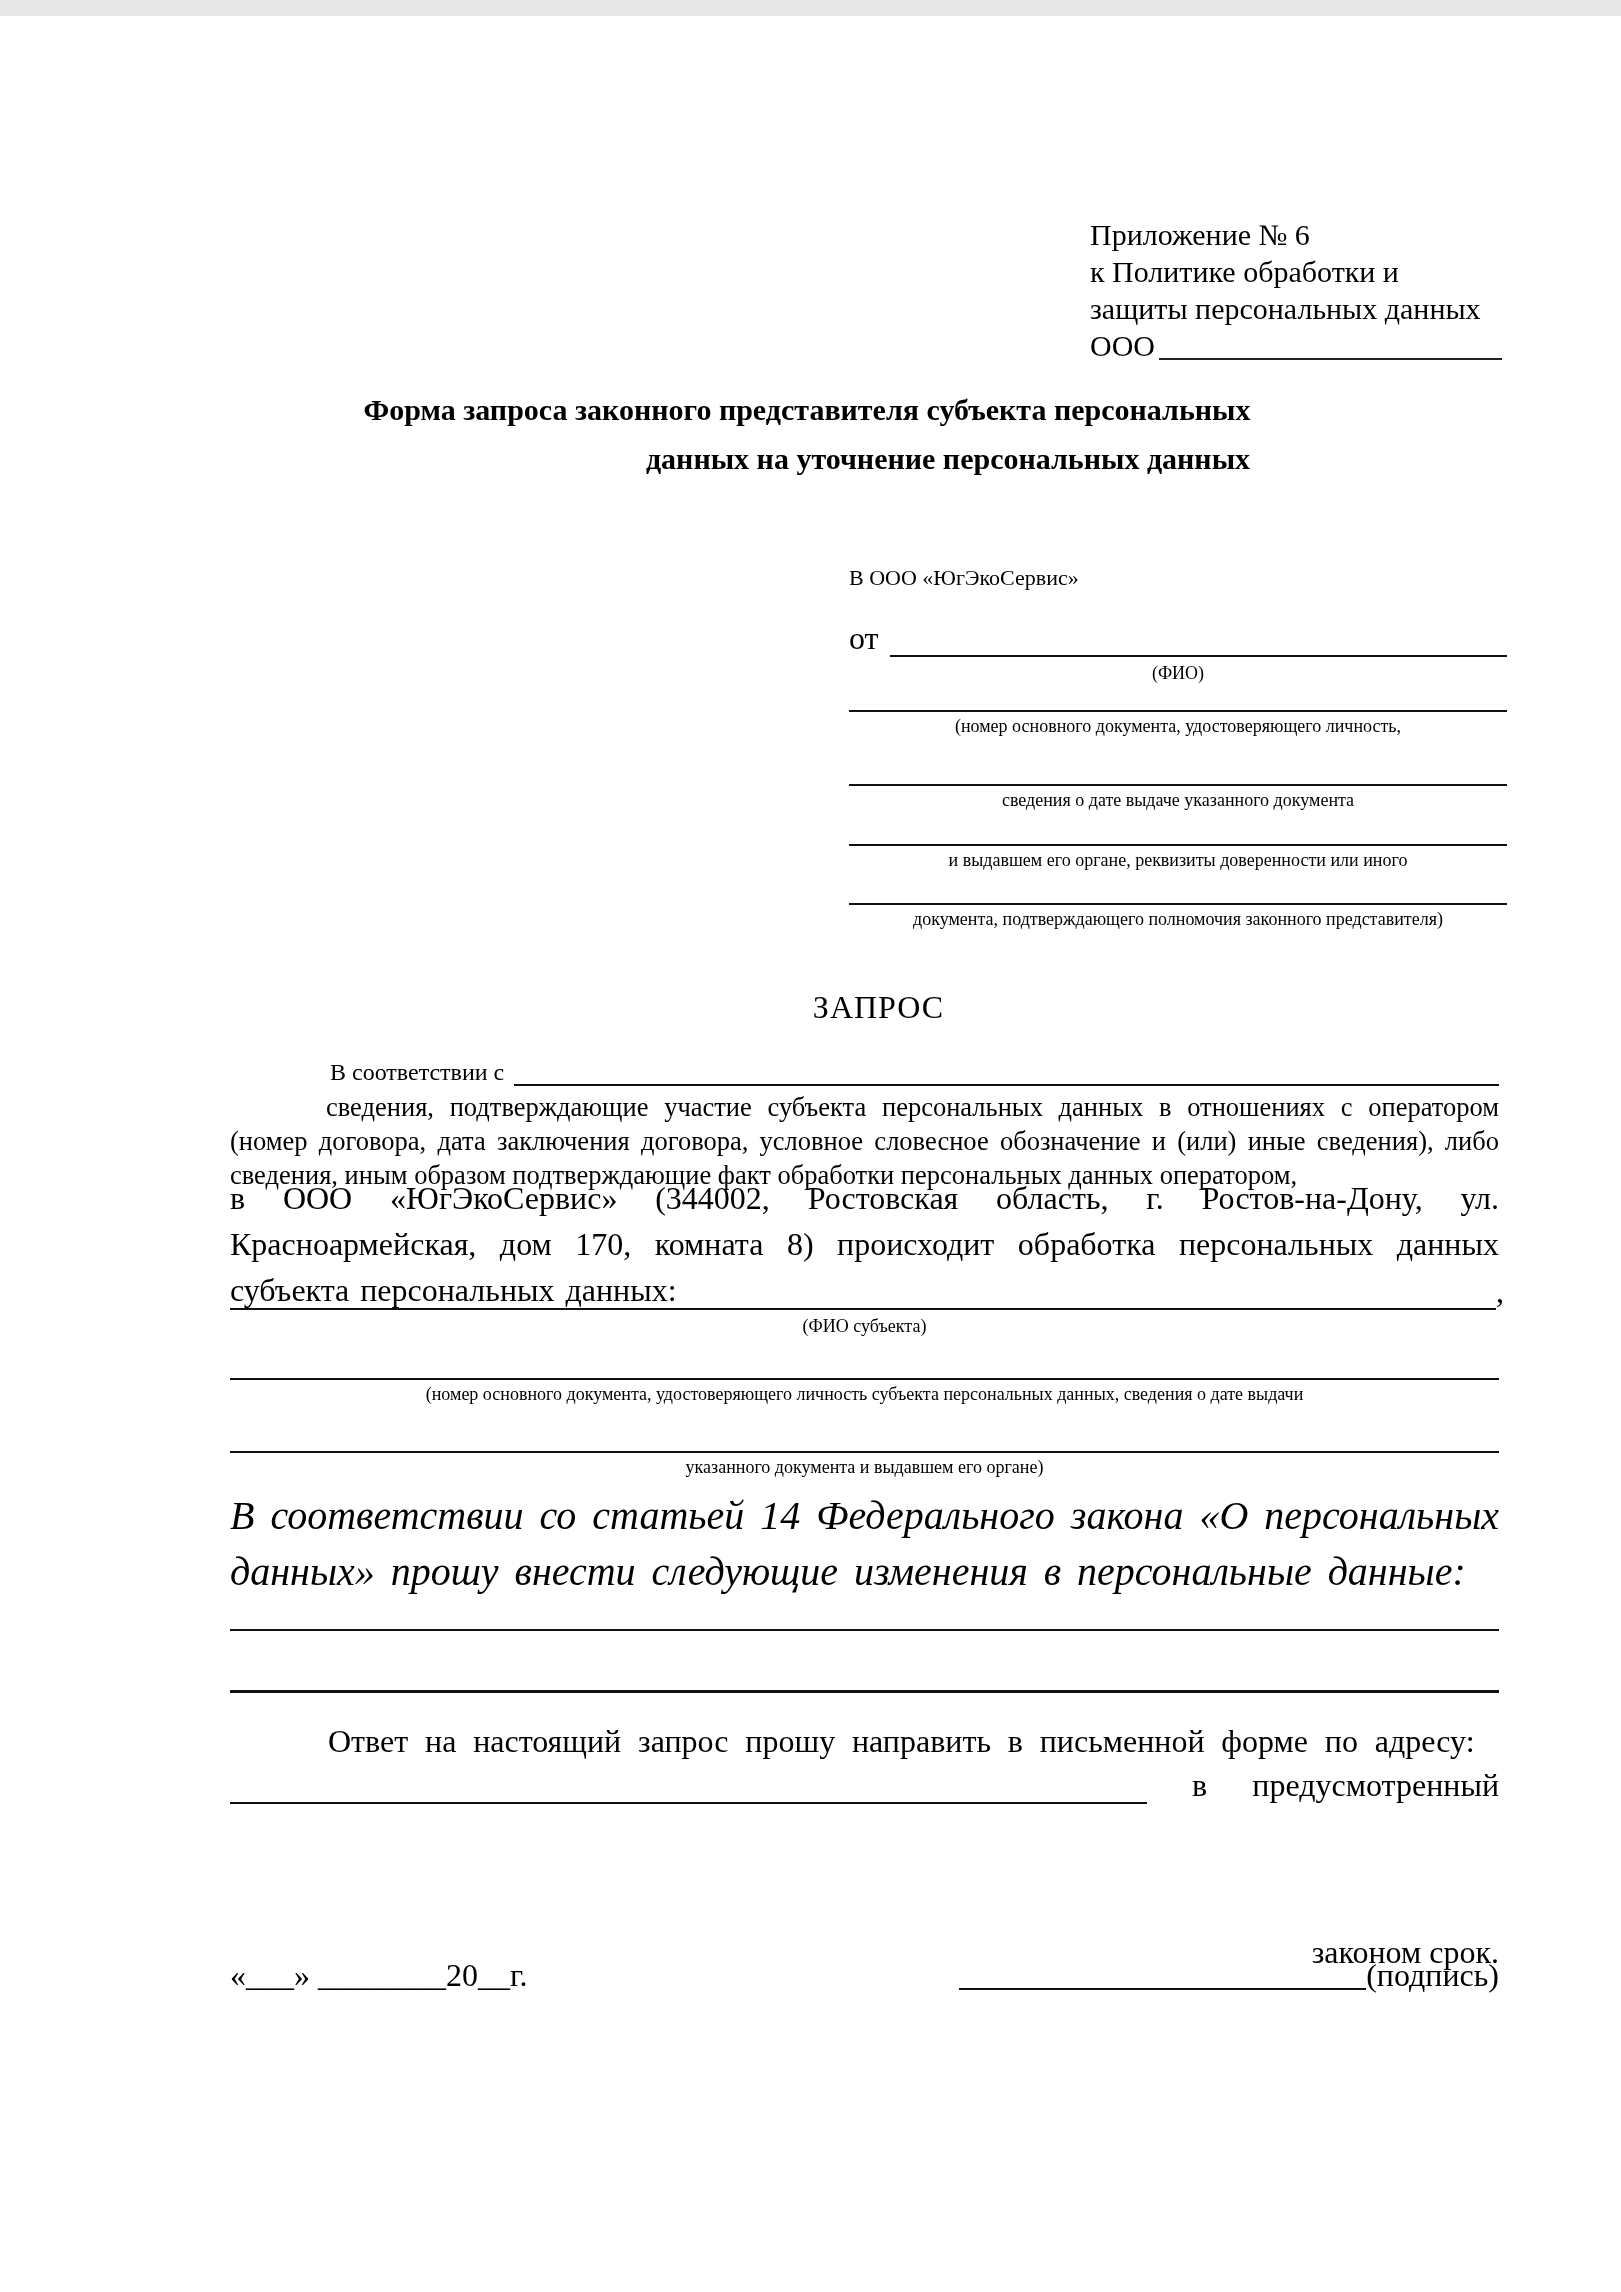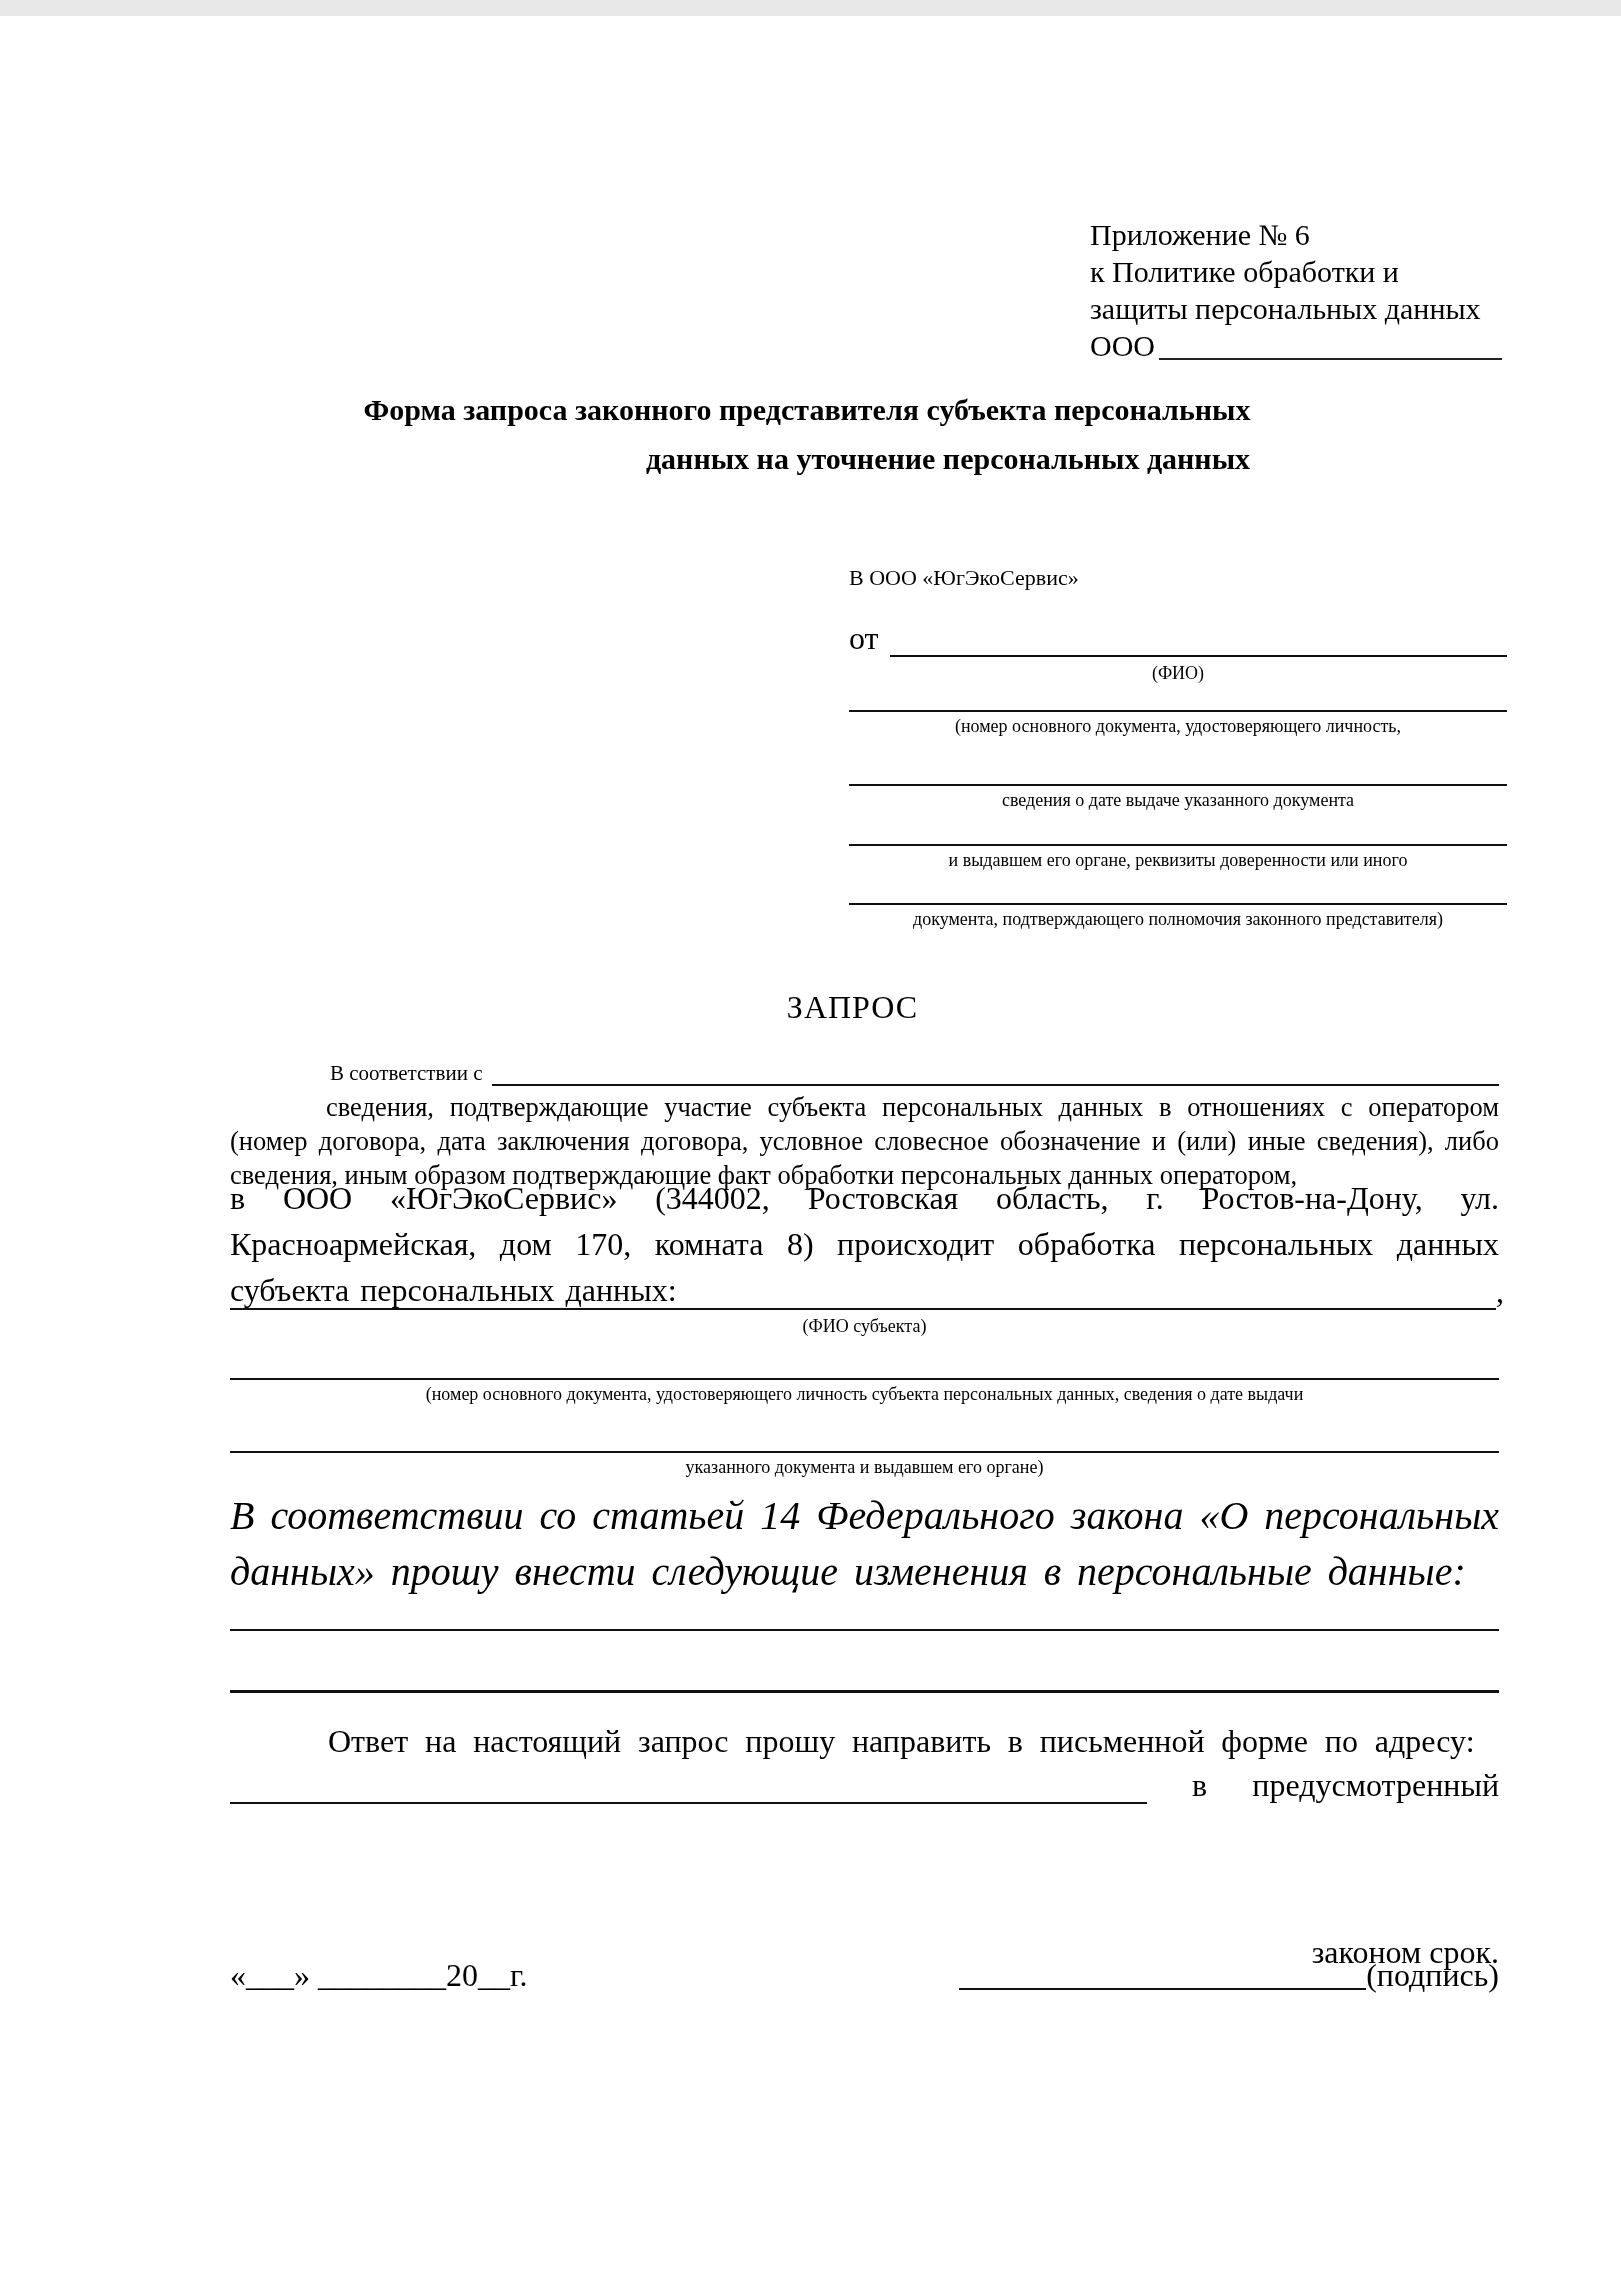--- a/index.html
+++ b/index.html
@@ -18,22 +18,22 @@
   .annex-ooo .fill{flex:1;border-bottom:2px solid #222;margin-bottom:3.9px;margin-left:3.9px;}
   .title-block{top:369px;left:114px;width:1386px;font-size:30px;font-weight:bold;line-height:49px;}
   .title-line1{text-align:center;}
   .title-line2{text-align:center;padding-left:282px;}
   .org-line{top:549px;left:849px;width:658px;font-size:22px;}
   .from-row{top:604px;left:849px;width:658px;height:37px;display:flex;align-items:flex-end;font-size:32px;}
   .from-row .fill{flex:1;border-bottom:2.9px solid #111;margin-left:11.8px;}
   .cap{font-size:18px;text-align:center;white-space:nowrap;}
   .adr-cap{left:800px;width:756px;}
   .adr-line{left:849px;width:658px;border-top:2.9px solid #111;height:0;}
-  .zapros{top:973px;left:218px;width:1269px;text-align:center;font-size:32px;letter-spacing:1px;}
-  .accord-row{top:1031px;left:230px;width:1269px;height:39px;display:flex;align-items:flex-end;font-size:21px;padding-left:100px;box-sizing:border-box;}
+  .zapros{top:973px;left:244px;width:1269px;text-align:center;font-size:32px;letter-spacing:1px;}
+  .accord-row{top:1031px;left:230px;width:1269px;height:39px;display:flex;align-items:flex-end;font-size:24px;padding-left:100px;box-sizing:border-box;}
   .accord-row .fill{flex:1;border-bottom:2.9px solid #111;margin-left:9.8px;}
   .note{top:1074px;left:230px;width:1269px;font-size:26.5px;line-height:34px;text-align:justify;text-indent:96px;}
   .op-para{top:1159px;left:230px;width:1269px;font-size:32px;line-height:46px;text-align:justify;word-spacing:2.9px;}
   .subject-row{top:1257px;left:230px;width:1274px;height:37px;display:flex;align-items:flex-end;font-size:32px;}
   .subject-row .fill{flex:1;border-bottom:2.9px solid #111;}
   .main-cap{left:230px;width:1269px;}
   .main-line{left:230px;width:1269px;border-top:2.9px solid #111;height:0;}
   .law-para{top:1472px;left:230px;width:1269px;font-size:40px;line-height:56px;text-align:justify;word-spacing:5.9px;font-style:italic;}
   .blank1{top:1613px;}
   .blank2{top:1674px;border-top-width:3.9px;}

